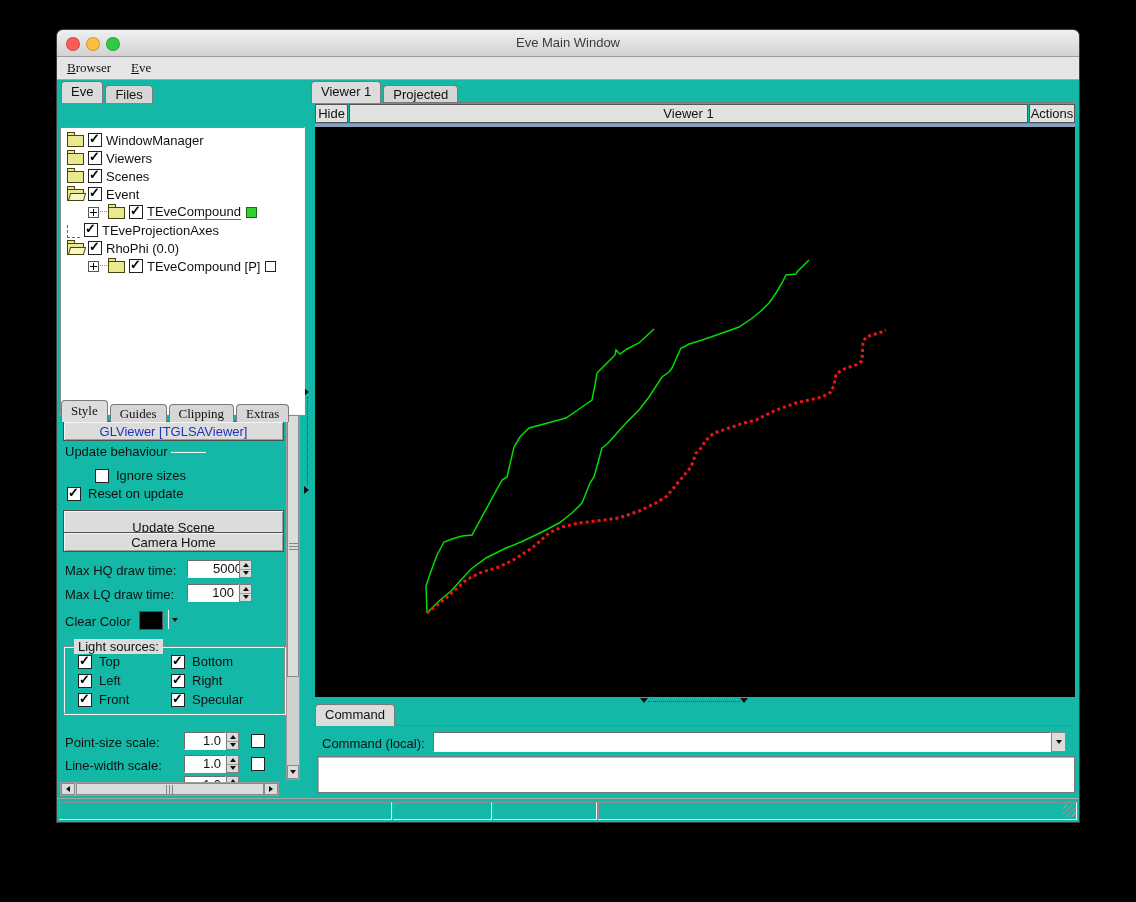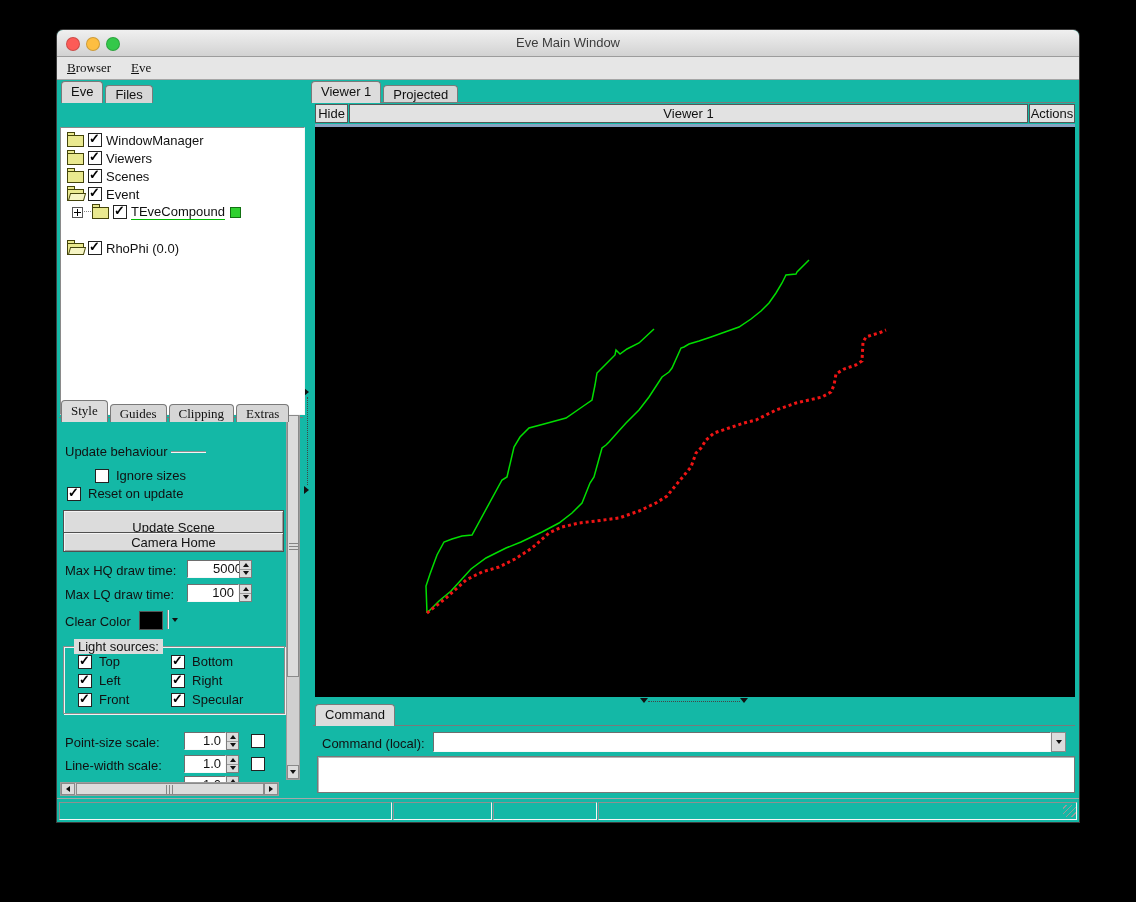--- a/index.html
+++ b/index.html
@@ -23,21 +23,21 @@
   
   .tabrow{position:absolute;display:flex;align-items:flex-end;height:21px;}
   .tab{height:20px;line-height:20px;padding:0 9px;background:#dcdcdc;border:1px solid #7a7a7a;
        border-bottom:none;border-radius:4px 4px 0 0;margin-right:2px;font-size:13px;position:relative;}
   .tab.active{z-index:3;height:21px;}
   .tab.inactive{height:17px;line-height:17px;background:#d6d6d6;}
   
   .tree{position:absolute;left:3px;top:73px;width:243px;height:286px;background:#fff;
         border:1px solid;border-color:#8a8a8a #f6f6f6 #f6f6f6 #8a8a8a;overflow:hidden;z-index:2;margin-top:24px;}
   .trow{position:absolute;left:0;width:100%;height:18px;display:flex;align-items:center;padding-left:6px;box-sizing:border-box;}
-  .trow.child{padding-left:11px;}
+  .trow.child{padding-left:27px;}
   .dotline{display:inline-block;width:7px;height:1px;border-top:1px dotted #888;margin:0 1px;}
   .folder{display:inline-block;width:15px;height:10px;background:#eae98f;border:1px solid #44440a;
           position:relative;margin-top:2px;flex:none;}
   .folder::before{content:'';position:absolute;top:-4px;left:-1px;width:6px;height:2px;background:#eae98f;
           border:1px solid #44440a;border-bottom:none;}
   .folder.open::after{content:'';position:absolute;left:1px;right:-2px;top:3px;bottom:-1px;background:#f6f5c4;
           border:1px solid #44440a;transform:skewX(-16deg);}
   .expand{display:inline-block;width:9px;height:9px;background:#fff;border:1px solid #555;position:relative;flex:none;}
   .expand::before{content:'';position:absolute;left:1px;right:1px;top:4px;height:1px;background:#000;}
   .expand::after{content:'';position:absolute;top:1px;bottom:1px;left:4px;width:1px;background:#000;}
@@ -144,39 +144,53 @@
       <span class="tlabel">Event</span>
     </div>
     <div class="trow child" style="top:75px;">
       <span class="expand"></span>
       <span class="dotline"></span>
       <span class="folder"></span>
       <span class="cb on"></span>
       <span class="tlabel sel">TEveCompound</span>
       <span class="sq green"></span>
     </div>
+    <div class="trow" style="top:93px;">
+      <span class="axes"></span>
+      <span class="cb on"></span>
+      <span class="tlabel">TEveProjectionAxes</span>
+    </div>
     <div class="trow" style="top:111px;">
       <span class="folder open"></span>
       <span class="cb on"></span>
       <span class="tlabel">RhoPhi (0.0)</span>
+    </div>
+    <div class="trow child" style="top:129px;">
+      <span class="expand"></span>
+      <span class="dotline"></span>
+      <span class="folder"></span>
+      <span class="cb on"></span>
+      <span class="tlabel">TEveCompound [P]</span>
+      <span class="sq white"></span>
     </div>
   </div>
 
   <div class="vdots" style="left:78px;top:362px;width:92px;"></div>
   <div class="arrow-down" style="left:70px;top:359px;"></div>
   <div class="arrow-down" style="left:170px;top:359px;"></div>
 
   <div class="tabrow" style="left:4px;top:371px;z-index:3;font-family:Liberation Serif, serif;">
     <div class="tab active">Style</div>
     <div class="tab inactive">Guides</div>
     <div class="tab inactive">Clipping</div>
     <div class="tab inactive">Extras</div>
   </div>
 
   <div class="style-frame">
+    <div class="btn glviewer" style="left:4px;top:3px;width:221px;height:20px;">GLViewer [TGLSAViewer]</div>
 
     <div class="flabel" style="left:6px;top:26px;">Update behaviour</div>
     <div class="etch" style="left:112px;top:33px;width:35px;"></div>
 
     <div class="cbrow" style="left:8px;top:50px;padding-left:28px;">
       <span class="cb"></span>
       <span class="flabel" style="position:static;">Ignore sizes</span>
     </div>
     <div class="cbrow" style="left:8px;top:68px;">
       <span class="cb on"></span>

